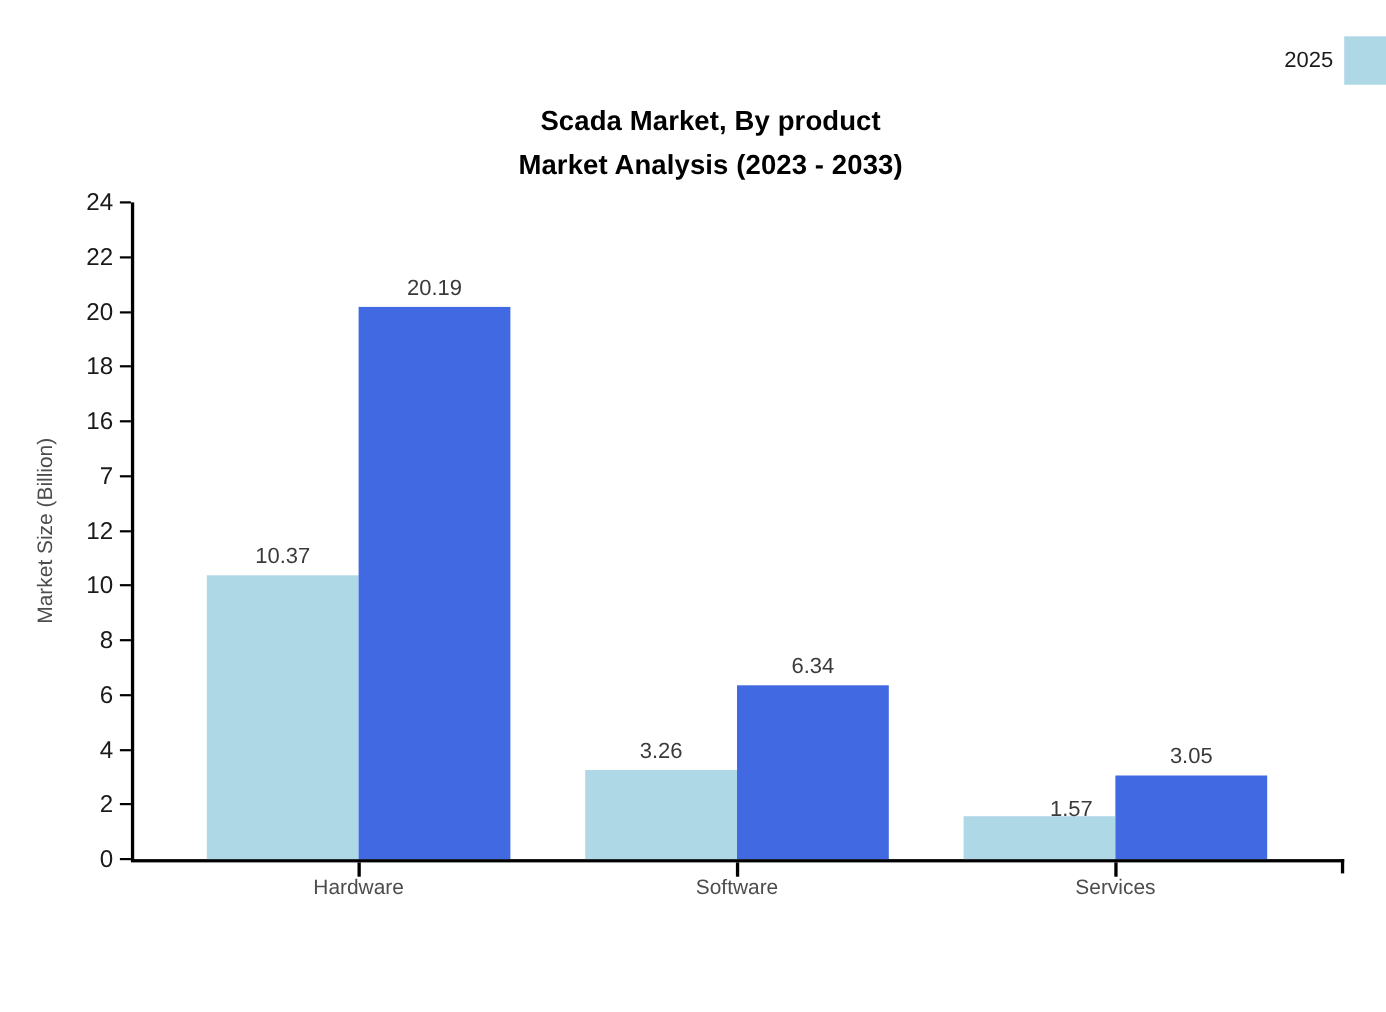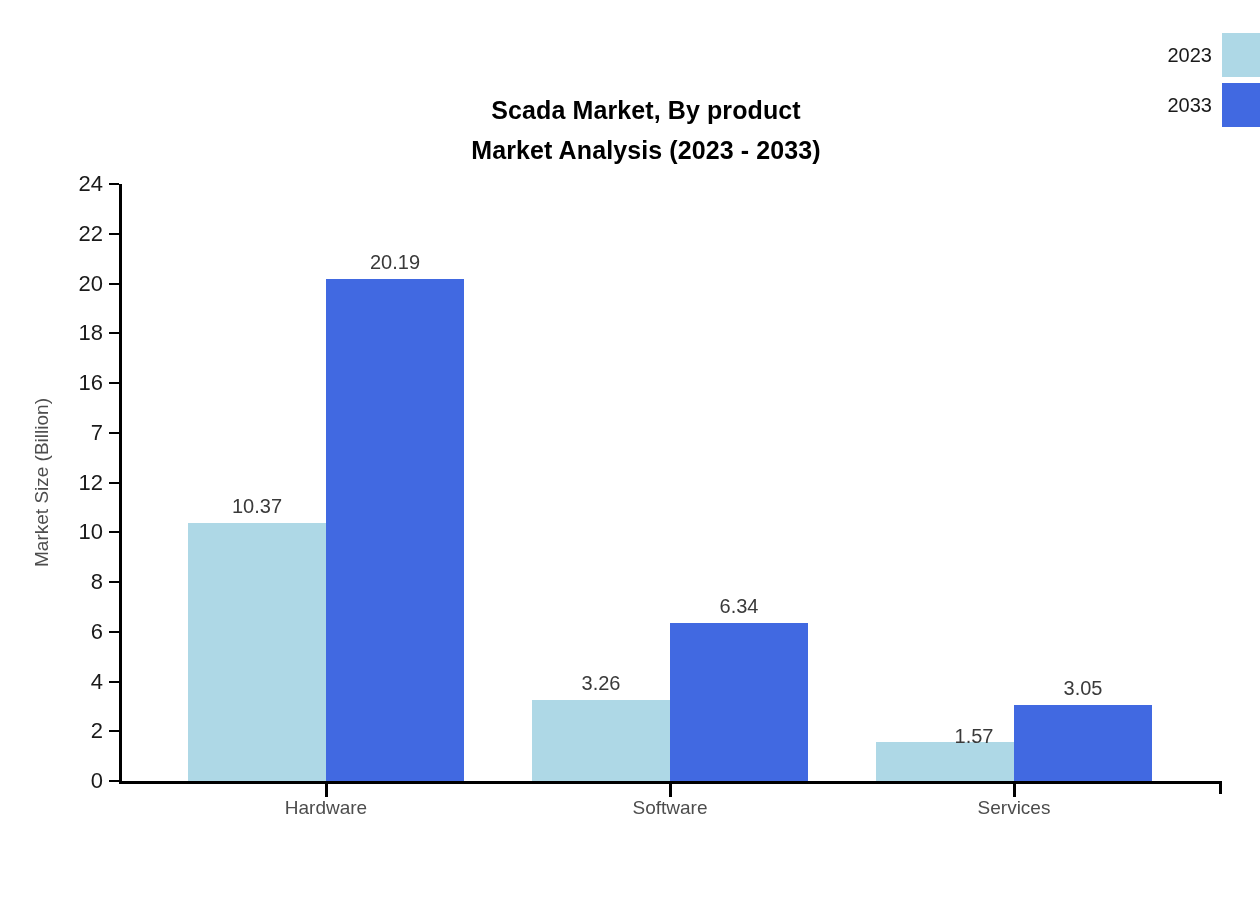--- a/index.html
+++ b/index.html
@@ -240,22 +240,18 @@
         <div class="bar-label" style="left: 852px; top: 557.946px; margin-top: 11px;">1.57</div>
         <div class="bar" style="left: 892px; width: 138px; height: 75.8687px; background: rgb(65, 105, 225);"></div>
         <div class="bar-label" style="left: 961px; top: 521.131px;">3.05</div>
       </div>
 
     <div class="y-axis-title">Market Size (Billion)</div>
   </div>
 
   <div class="legend">
     <div class="legend-row">
-      <span class="legend-text">2023</span>
+      <span class="legend-text">2025</span>
       <span class="legend-swatch" id="sw0" style="background: rgb(174, 216, 230);"></span>
     </div>
-    <div class="legend-row">
-      <span class="legend-text">2033</span>
-      <span class="legend-swatch" id="sw1" style="background: rgb(65, 105, 225);"></span>
-    </div>
   </div>
 
 </div>
 
 </body></html>

